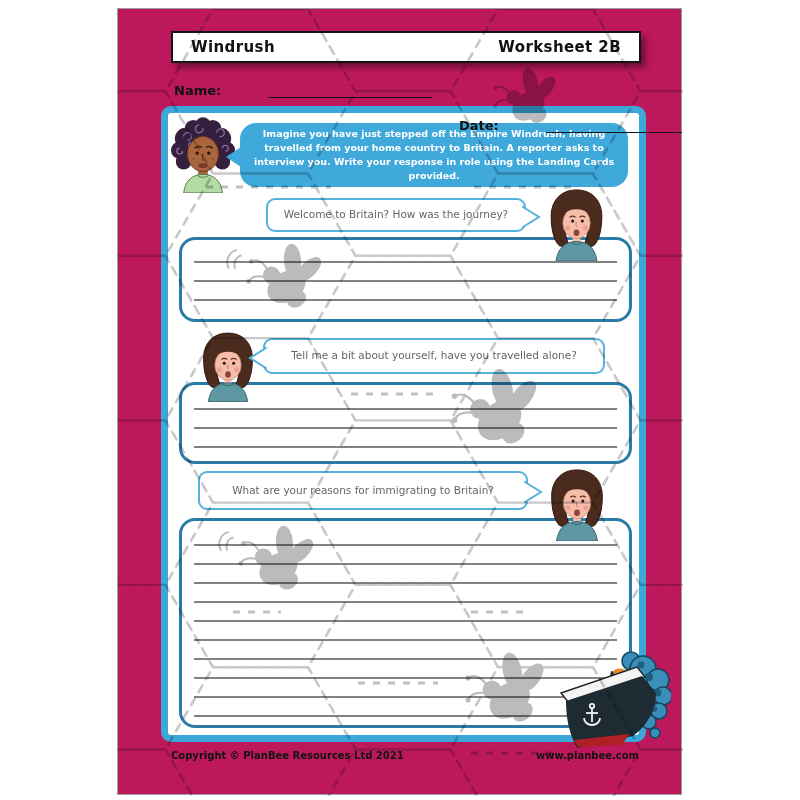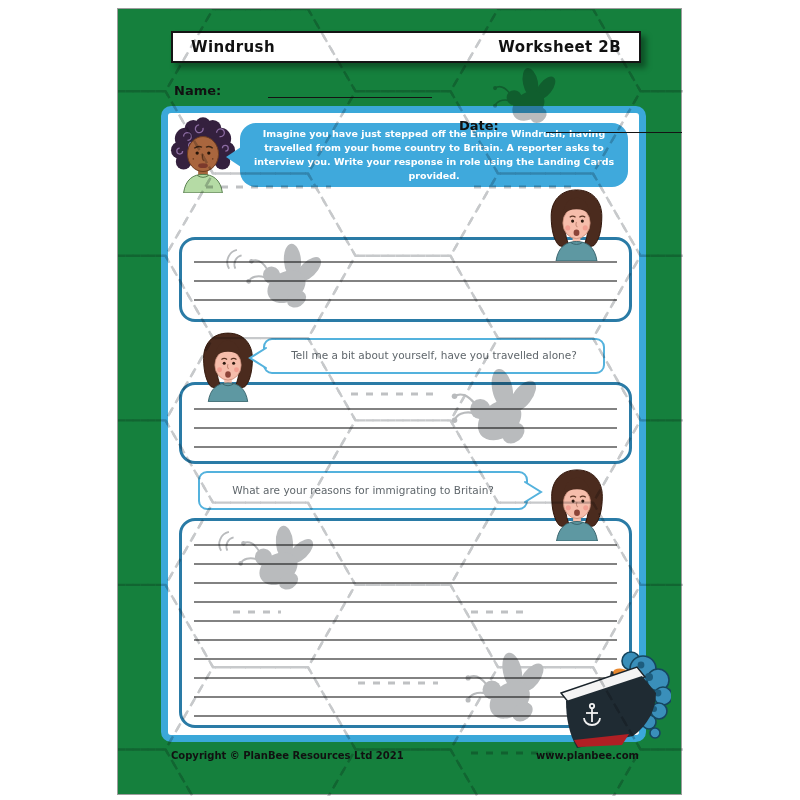--- a/index.html
+++ b/index.html
@@ -12,21 +12,21 @@
     --text_gray:#5F666B;
     --ink:#111111;
   }
   *{margin:0;padding:0;box-sizing:border-box;}
   html,body{width:800px;height:800px;background:#ffffff;overflow:hidden;
     font-family:"DejaVu Sans","Liberation Sans",sans-serif;}
   .stage{position:relative;width:800px;height:800px;background:#fff;}
 
   
   .page{position:absolute;left:117px;top:8px;width:565px;height:787px;
-    background:#15803d;border:1.5px solid #9d9d9d;}
+    background:#be185d;border:1.5px solid #9d9d9d;}
 
   
   .header-bar{position:absolute;left:53px;top:22px;width:470px;height:32px;
     background:#fff;border:2px solid #141414;box-shadow:5px 5px 6px rgba(0,0,0,.38);
     display:flex;justify-content:space-between;align-items:center;padding:0 18px;z-index:2;}
   .header-bar .ttl{font-weight:bold;font-size:15px;letter-spacing:.4px;color:var(--ink);}
 
   
   .field{position:absolute;display:flex;align-items:flex-start;z-index:2;gap:41px;}
   .field label{font-weight:bold;font-size:13px;color:var(--ink);}
@@ -170,20 +170,27 @@
       <svg class="avatar" style="left:2px;top:4px;width:66px;height:76px;">
           <use href="#sym-avatar-a"></use>
         </svg>
       <div class="intro-bubble">
         <svg class="intro-tail" width="16" height="20">
           <polygon points="15,0 0,10 15,20" fill="#3FA9DC"></polygon>
         </svg>
         <span>Imagine you have just stepped off the Empire Windrush, having travelled from your home country to Britain. A reporter asks to interview you. Write your response in role using the Landing Cards provided.</span>
       </div>
 
+      <div class="q-bubble" style="left:98px;top:85px;width:260px;height:34px;">
+        <span>Welcome to Britain? How was the journey?</span>
+        <svg class="tail" style="right:-17px;top:6px;" width="19" height="22">
+          <polygon points="1,1 17,11 1,21" fill="#fff"></polygon>
+          <path d="M1,1 L17,11 L1,21" stroke="#54B2DD" stroke-width="2" fill="none" stroke-linecap="round"></path>
+        </svg>
+      </div>
       <svg class="avatar" style="left:376px;top:74px;width:65px;height:74px;">
           <use href="#sym-avatar-b"></use>
         </svg>
 
       <div class="answer-box" style="left:11px;top:124px;width:453px;height:85px;">
         <div class="rules" style="top:21px;">
             <div class="rule"></div>
             <div class="rule"></div>
             <div class="rule"></div>
           </div>

